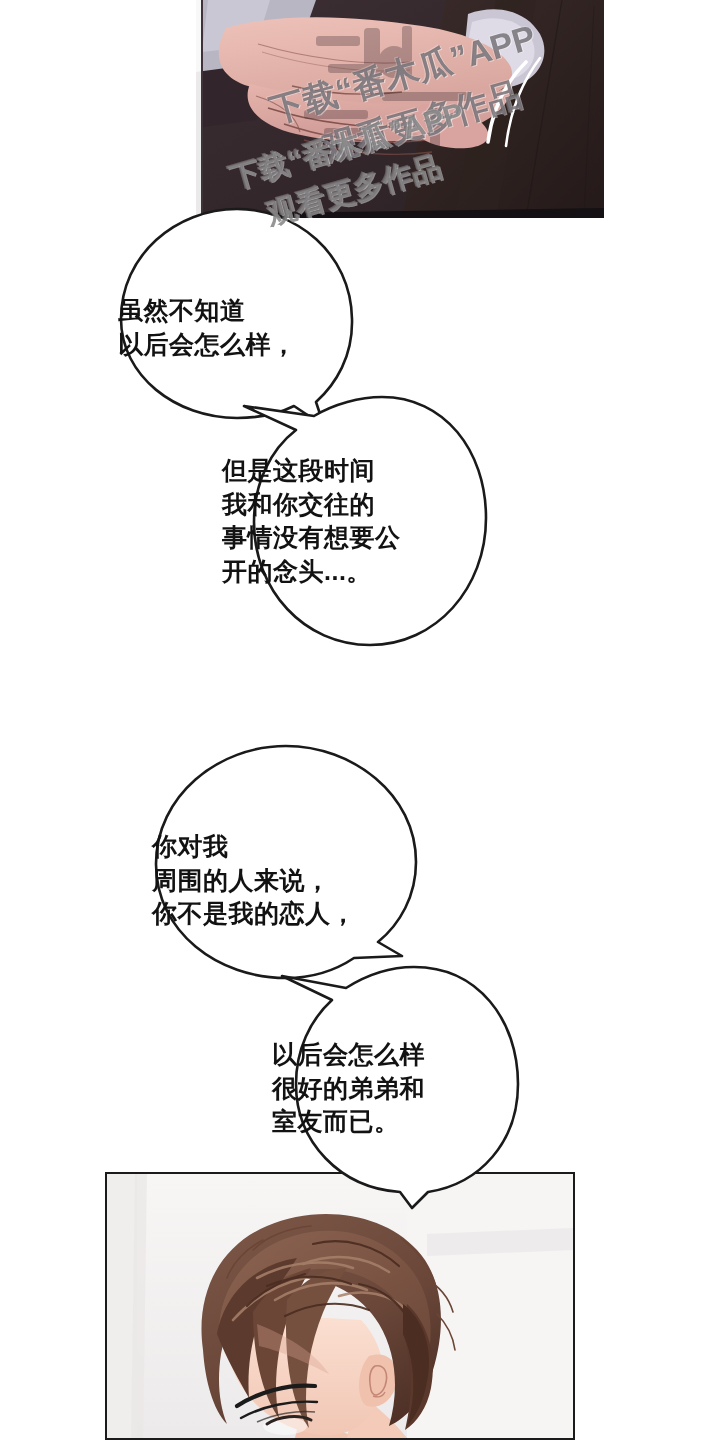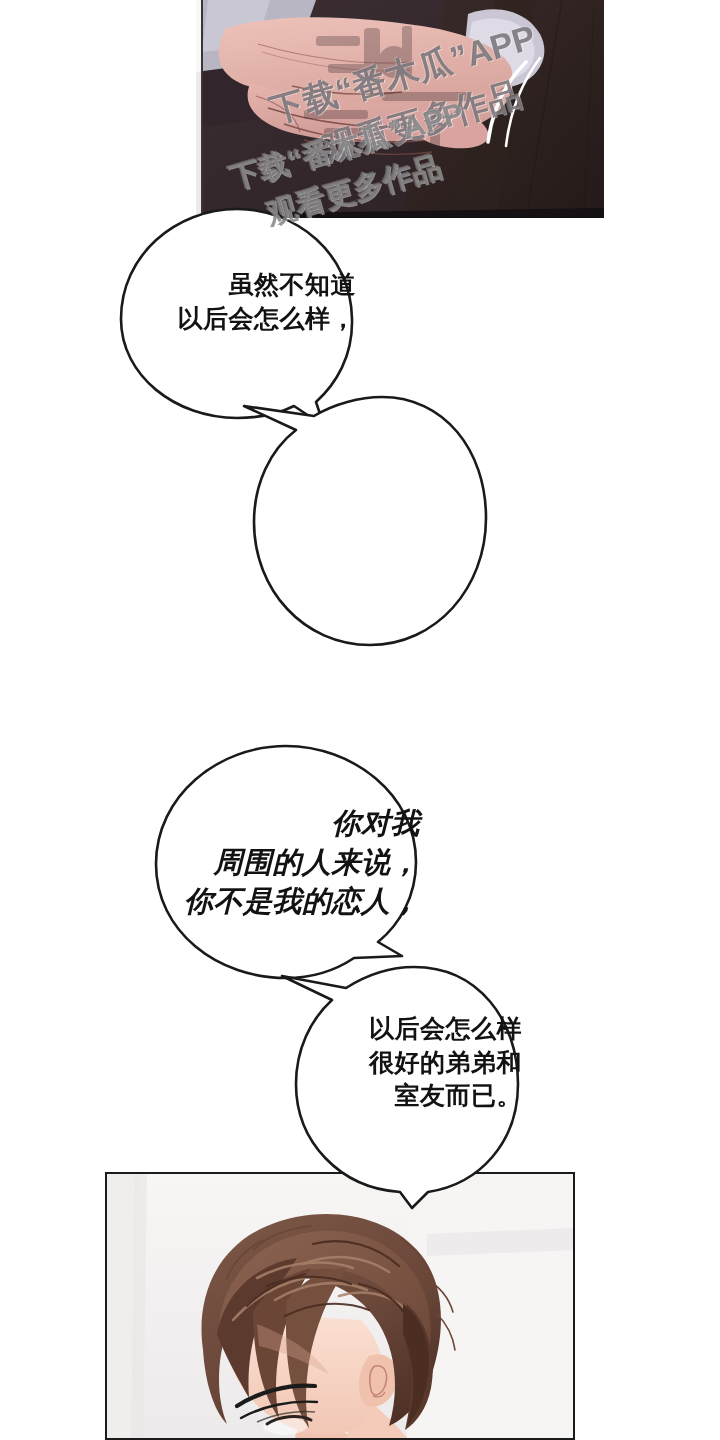--- a/index.html
+++ b/index.html
@@ -50,37 +50,38 @@
   }
   .bubble svg {
     position: absolute;
     left: 0;
     top: 0;
     overflow: visible;
   }
   .bubble-text {
     position: absolute;
     width: 100%;
-    text-align: right;
+    text-align: left;
     color: #121212;
     font-weight: 700;
     line-height: 1.34;
     letter-spacing: 0.5px;
     white-space: pre-line;
     font-family: "Liberation Sans", "DejaVu Sans", sans-serif;
+    margin-top: 26px;
   }
 
   #bubble-1 { left: 118px; top: 206px; width: 238px; height: 232px; }
   #bubble-1 .bubble-text { top: 62px; font-size: 25px; }
 
   #bubble-2 { left: 222px; top: 392px; width: 268px; height: 258px; }
   #bubble-2 .bubble-text { top: 36px; font-size: 25px; }
 
   #bubble-3 { left: 152px; top: 742px; width: 268px; height: 256px; }
-  #bubble-3 .bubble-text { top: 62px; font-size: 29px; font-style: italic; }
+  #bubble-3 .bubble-text { top: 62px; font-size: 25px; }
 
   #bubble-4 { left: 272px; top: 962px; width: 250px; height: 248px; }
   #bubble-4 .bubble-text { top: 50px; font-size: 25px; }
 
   
   .watermark {
     position: absolute;
     pointer-events: none;
     color: rgba(120,120,122,0.78);
     font-weight: 700;
@@ -317,20 +318,24 @@
   <div class="bubble" id="bubble-2">
     <svg width="268" height="258" viewBox="0 0 268 258" xmlns="http://www.w3.org/2000/svg">
       <path d="M92 24
                C112 12 138 5 160 5
                C222 5 264 58 264 126
                C264 196 214 253 148 253
                C82 253 32 198 32 130
                C32 92 48 58 74 38
                L22 14 Z" fill="#ffffff" stroke="#1a1a1a" stroke-width="2.6" stroke-linejoin="round"></path>
     </svg>
+    <div class="bubble-text">但是这段时间
+我和你交往的
+事情没有想要公
+开的念头...。</div>
   </div>
 
   <div class="bubble" id="bubble-3">
     <svg width="268" height="256" viewBox="0 0 268 256" xmlns="http://www.w3.org/2000/svg">
       <path d="M134 4
                C200 4 264 52 264 120
                C264 154 248 182 226 200
                L250 214 L202 216
                C184 228 160 236 134 236
                C66 236 4 190 4 122

